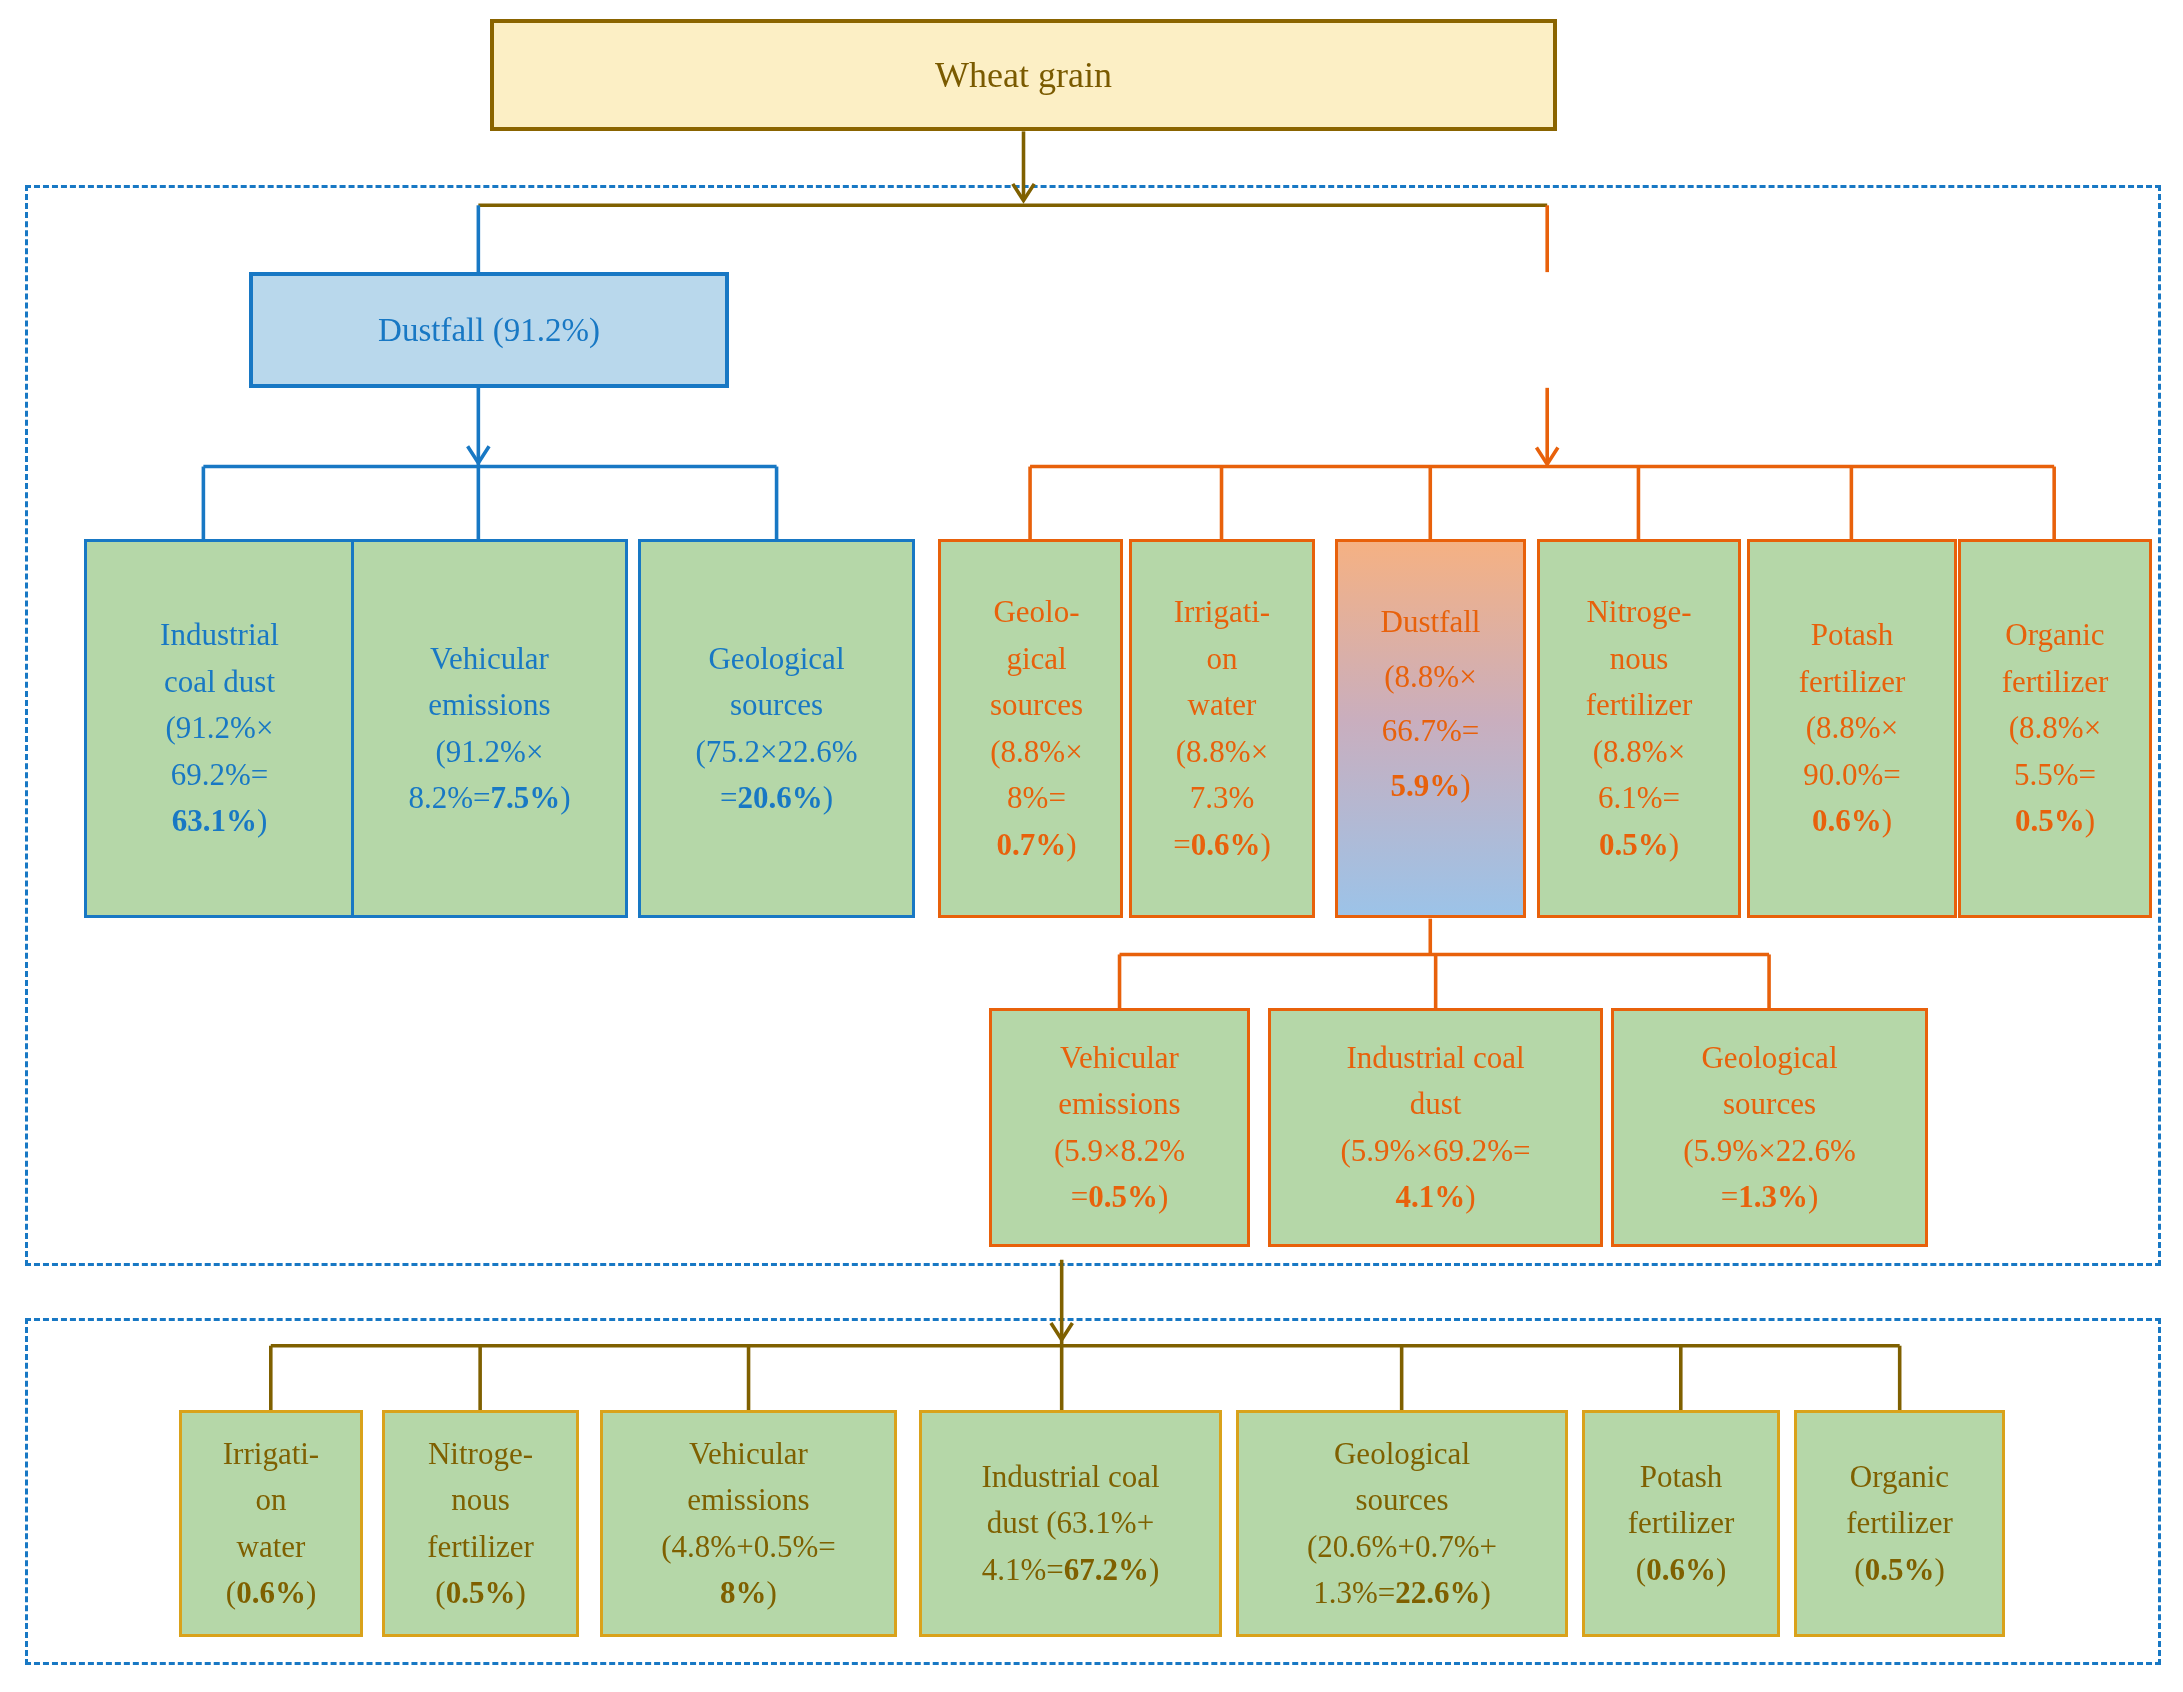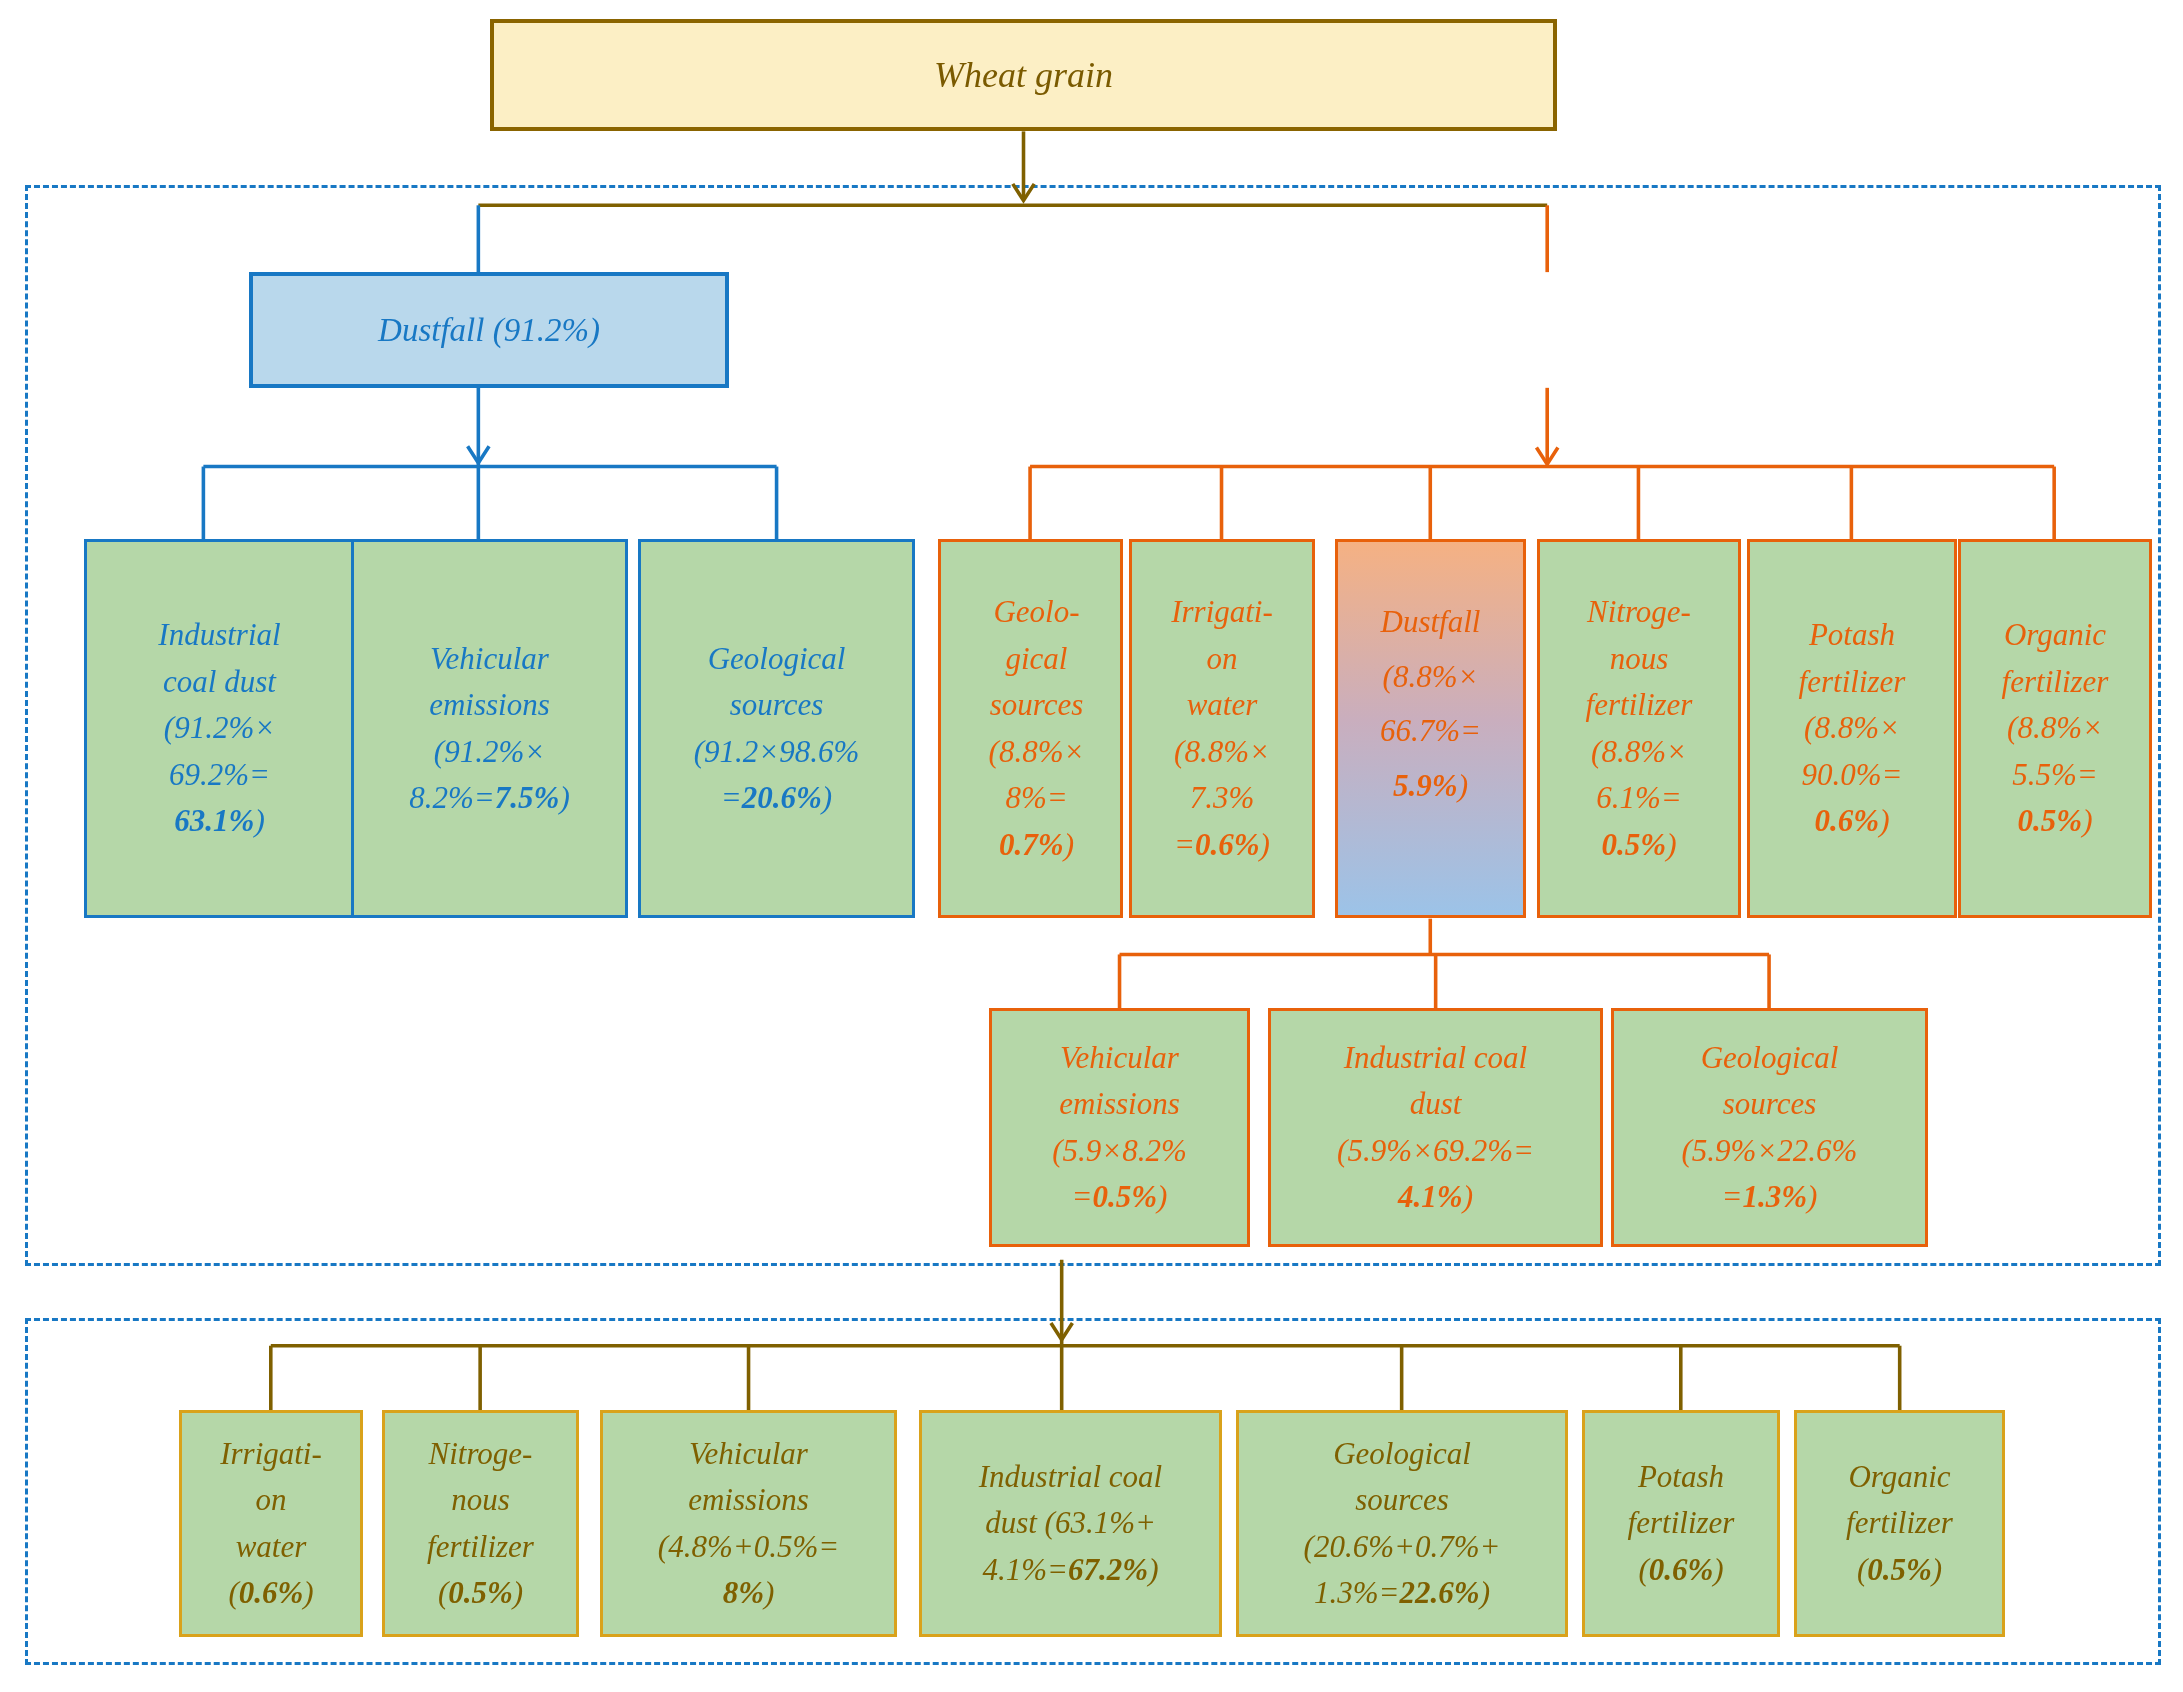--- a/index.html
+++ b/index.html
@@ -11,21 +11,21 @@
     font-family:"Liberation Serif","DejaVu Serif",serif;
   }
   .dashed-region{
     position:absolute;
     border:3.6px dashed #1878c4;
   }
   #connector-svg{position:absolute;left:0;top:0;z-index:1;}
   .topbox,.node{
     position:absolute;z-index:2;
     display:flex;flex-direction:column;justify-content:center;
-    text-align:center;box-sizing:border-box;font-style:italic;
+    text-align:center;box-sizing:border-box;
   }
   .root-box{
     background:#FCEFC5;border:4.8px solid #8a6400;color:#7a5a00;font-size:36px;
   }
   .branch-dustfall{
     background:#b9d8ec;border:4.2px solid #1878c4;color:#1878c4;font-size:33px;
   }
   .branch-soil{
     background:#fccfa6;border:4.2px solid #e8610b;color:#e8610b;font-size:33px;
   }
@@ -119,21 +119,21 @@
         <div><span>69.2%=</span></div>
         <div><b>63.1%</b><span>)</span></div>
       </div><div class="node blue-box" style="left: 351px; top: 539px; width: 277px; height: 379px;">
         <div><span>Vehicular</span></div>
         <div><span>emissions</span></div>
         <div><span>(91.2%×</span></div>
         <div><span>8.2%=</span><b>7.5%</b><span>)</span></div>
       </div><div class="node blue-box" style="left: 638px; top: 539px; width: 277px; height: 379px;">
         <div><span>Geological</span></div>
         <div><span>sources</span></div>
-        <div><span>(91.2×98.6%</span></div>
+        <div><span>(75.2×22.6%</span></div>
         <div><span>=</span><b>20.6%</b><span>)</span></div>
       </div></div>
   <div class="group"><div class="node orange-box" style="left: 938px; top: 539px; width: 185px; height: 379px; padding-left: 12px;">
         <div><span>Geolo-</span></div>
         <div><span>gical</span></div>
         <div><span>sources</span></div>
         <div><span>(8.8%×</span></div>
         <div><span>8%=</span></div>
         <div><b>0.7%</b><span>)</span></div>
       </div><div class="node orange-box" style="left: 1129px; top: 539px; width: 186px; height: 379px;">

